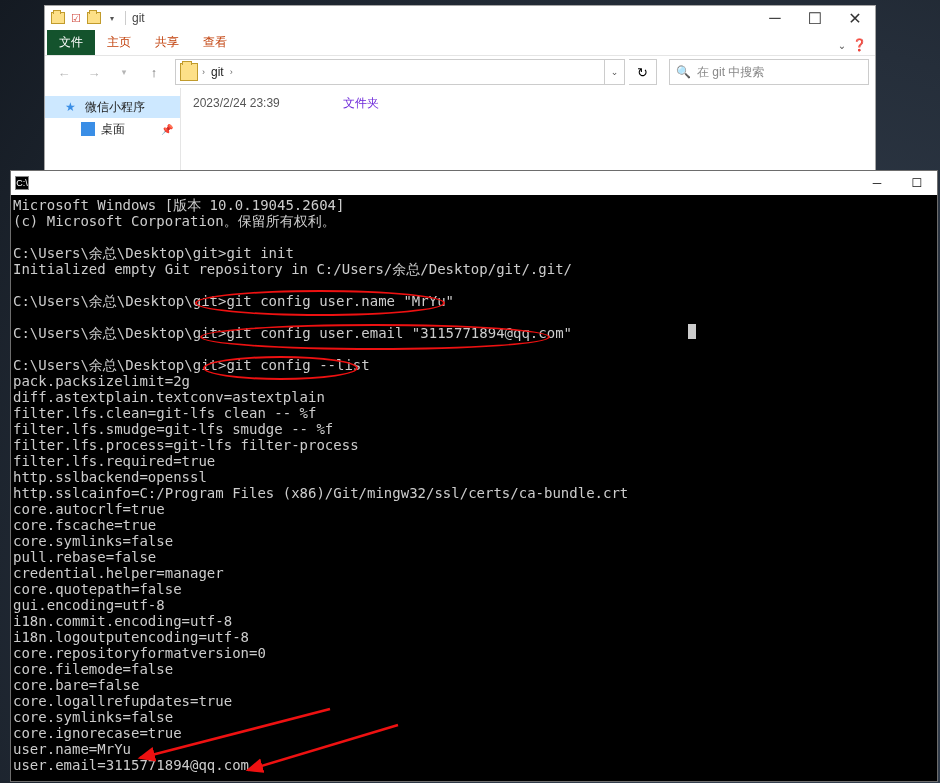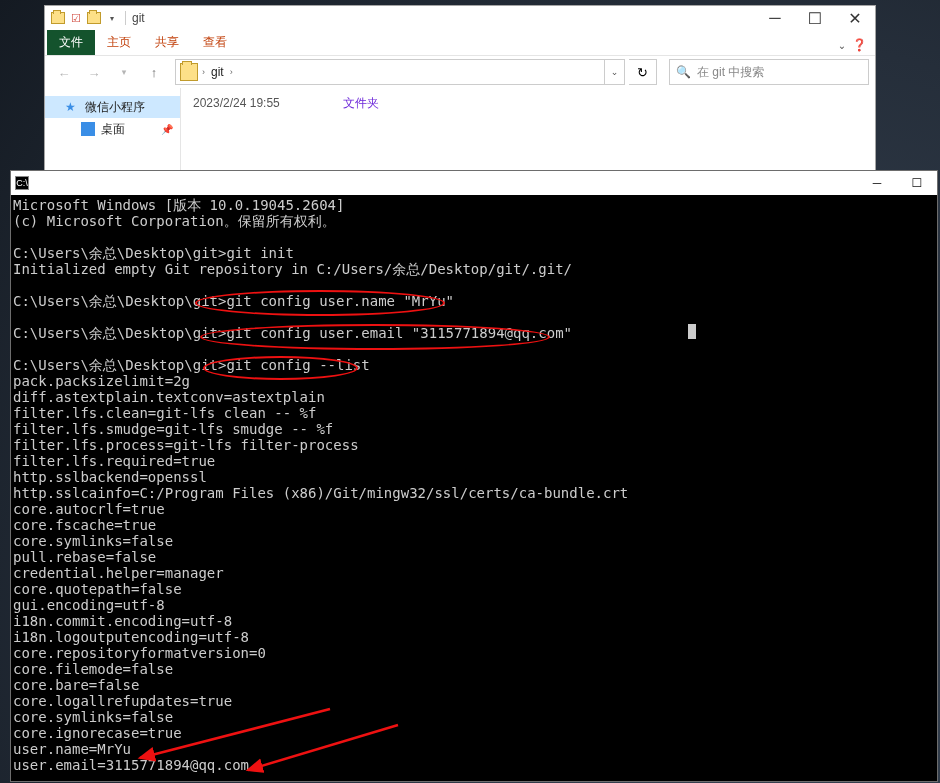--- a/index.html
+++ b/index.html
@@ -163,21 +163,21 @@
         <span>微信小程序</span>
       </div>
       <div class="nav-item" style="padding-left:36px">
         <span class="ico desk"></span>
         <span>桌面</span>
         <span class="pin">📌</span>
       </div>
     </div>
     <div class="exp-list">
       <div class="list-row">
-        <div class="cell date">2023/2/24 19:55</div>
+        <div class="cell date">2023/2/24 23:39</div>
         <div class="cell type">文件夹</div>
         <div class="cell size"></div>
       </div>
     </div>
   </div>
 </div>
 
 <div class="cmd">
   <div class="cmd-titlebar">
     <span class="cmd-ico">C:\</span>

